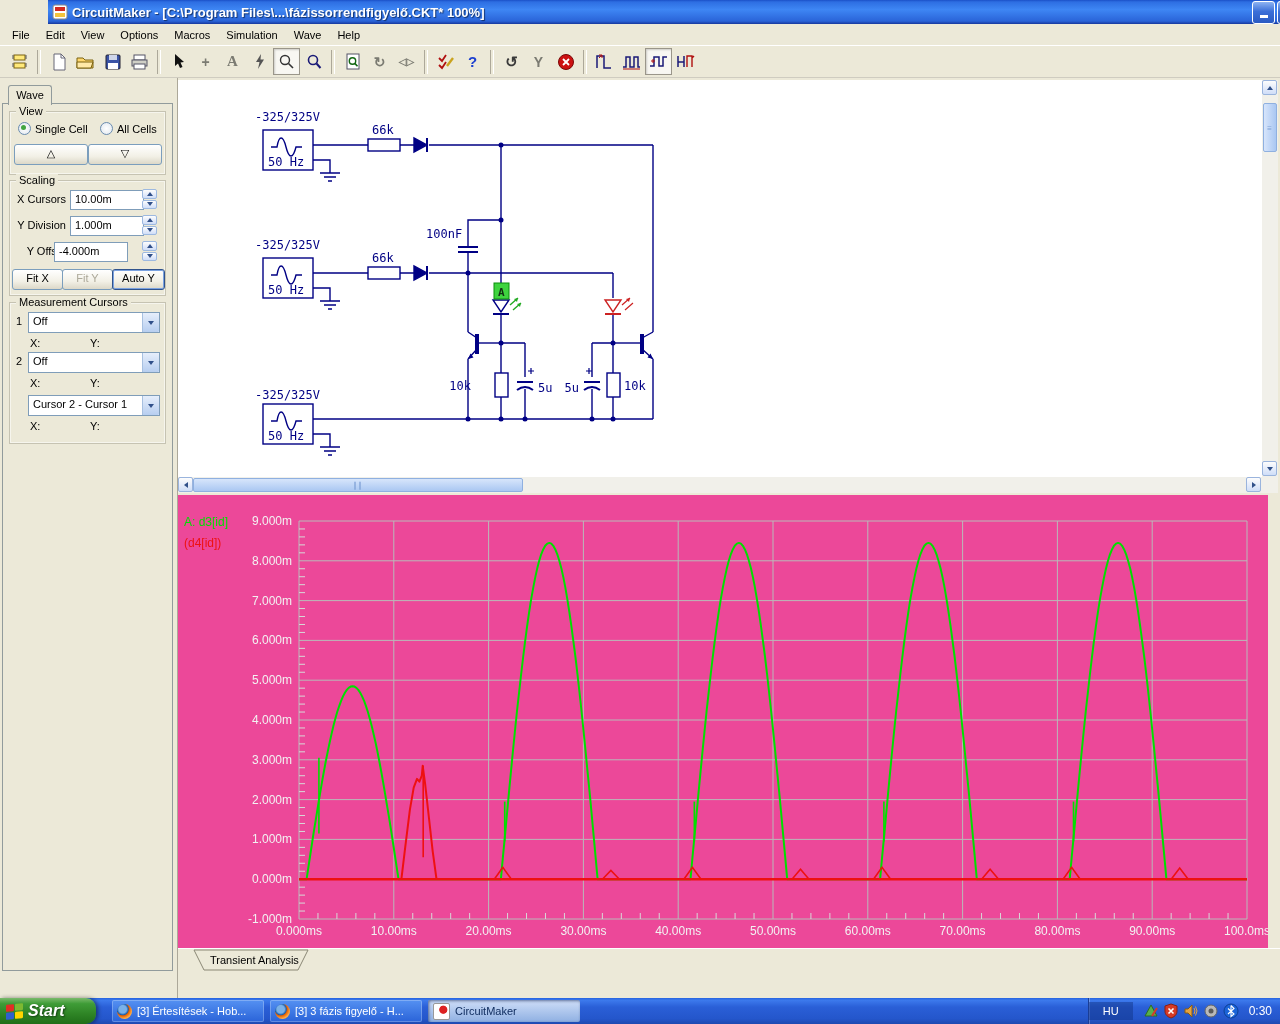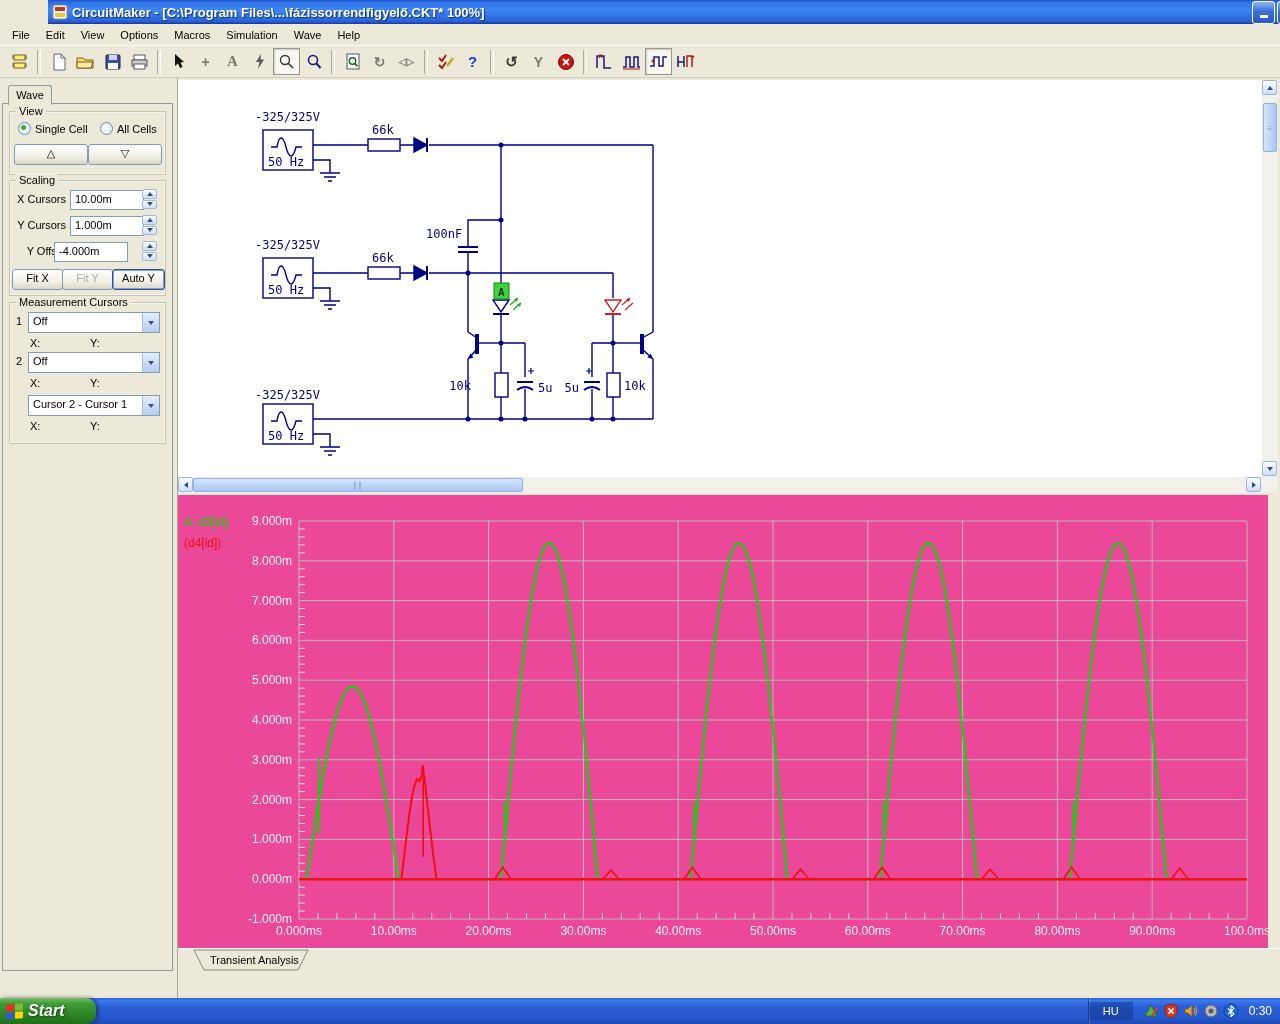--- a/index.html
+++ b/index.html
@@ -288,21 +288,21 @@
       <span class="xy" style="left:0;top:12px;width:56px;text-align:right;">X Cursors</span>
       <div class="field" style="left:60px;top:9px;width:68px;">10.00m</div>
       <div class="spin" style="left:132px;top:8px;">
           <div>
             <span class="tri-up"></span>
           </div>
           <div>
             <span class="tri-down"></span>
           </div>
         </div>
-      <span class="xy" style="left:0;top:38px;width:56px;text-align:right;">Y Cursors</span>
+      <span class="xy" style="left:0;top:38px;width:56px;text-align:right;">Y Division</span>
       <div class="field" style="left:60px;top:35px;width:68px;">1.000m</div>
       <div class="spin" style="left:132px;top:34px;">
           <div>
             <span class="tri-up"></span>
           </div>
           <div>
             <span class="tri-down"></span>
           </div>
         </div>
       <span class="xy" style="left:0;top:64px;width:56px;text-align:right;">Y Offset</span>
@@ -662,20 +662,34 @@
 <div class="taskbar">
   <div class="start">
     <span class="flag">
       <span style="background:#e32d25;"></span>
         <span style="background:#7eb932;"></span>
       <span style="background:#2f5fd0;"></span>
         <span style="background:#ffd400;"></span>
     </span>
     <span>Start</span>
   </div>
+  <div style="position:absolute;left:0;top:0;width:1080px;height:26px;">
+      <div class="task" style="left: 112px;">
+        <span class="ticon firefox"></span>
+        <span class="tlabel">[3] Értesítések - Hob...</span>
+      </div>
+      <div class="task" style="left: 270px;">
+        <span class="ticon firefox"></span>
+        <span class="tlabel">[3] 3 fázis figyelő - H...</span>
+      </div>
+      <div class="task active" style="left: 428px;">
+        <span class="ticon circuitmaker"></span>
+        <span class="tlabel">CircuitMaker</span>
+      </div>
+    </div>
   <div class="tray">
     <span class="lang">HU</span>
     <span class="trayicons">
       <svg width="16" height="16" viewBox="0 0 16 16">
         <polygon points="2,13 8,2 14,13" fill="#59b04a" stroke="#2c6b24"></polygon>
         <path d="M9 13 L14 5" stroke="#d43b2a" stroke-width="2"></path>
       </svg>
       <svg width="16" height="16" viewBox="0 0 16 16">
         <path d="M8 1 L14 3 V8 C14 12 11 14 8 15 C5 14 2 12 2 8 V3 Z" fill="#d63b26" stroke="#8a1f10"></path>
         <path d="M5.5 5.5 L10.5 10.5 M10.5 5.5 L5.5 10.5" stroke="#fff" stroke-width="1.6"></path>

